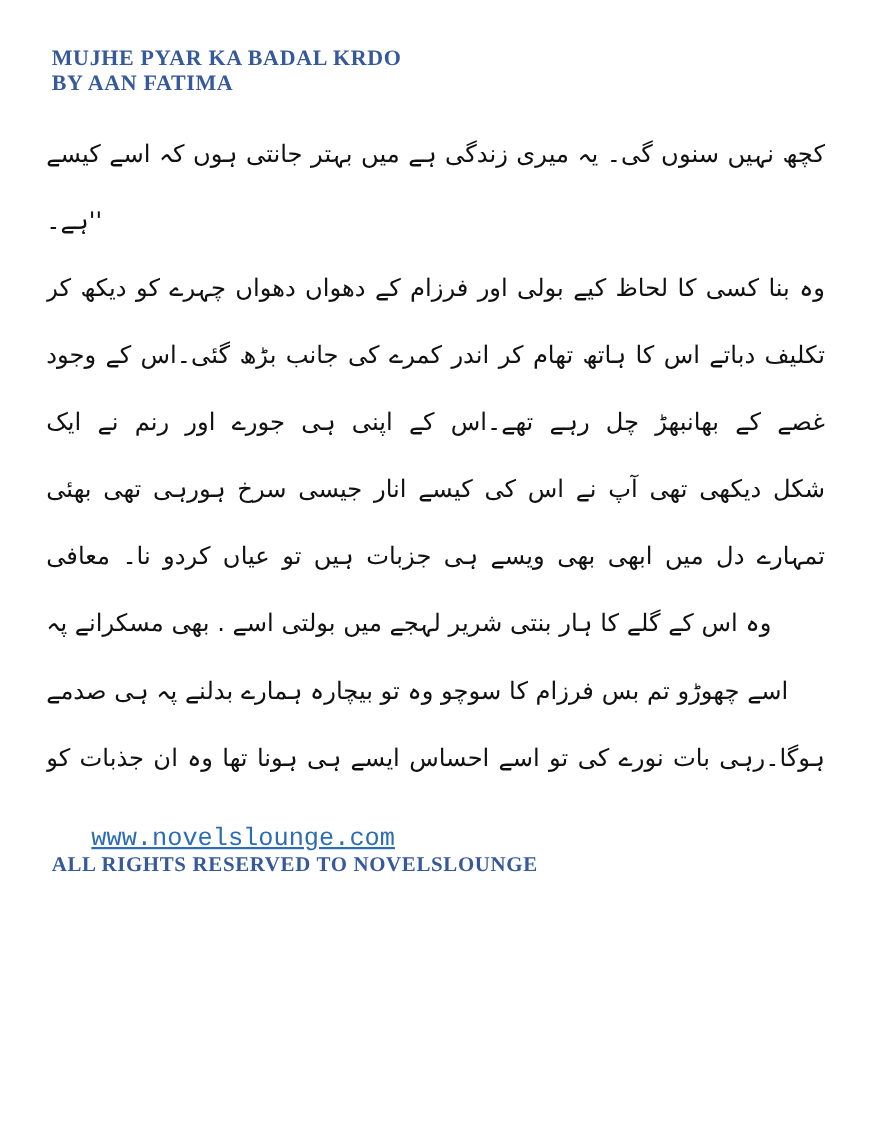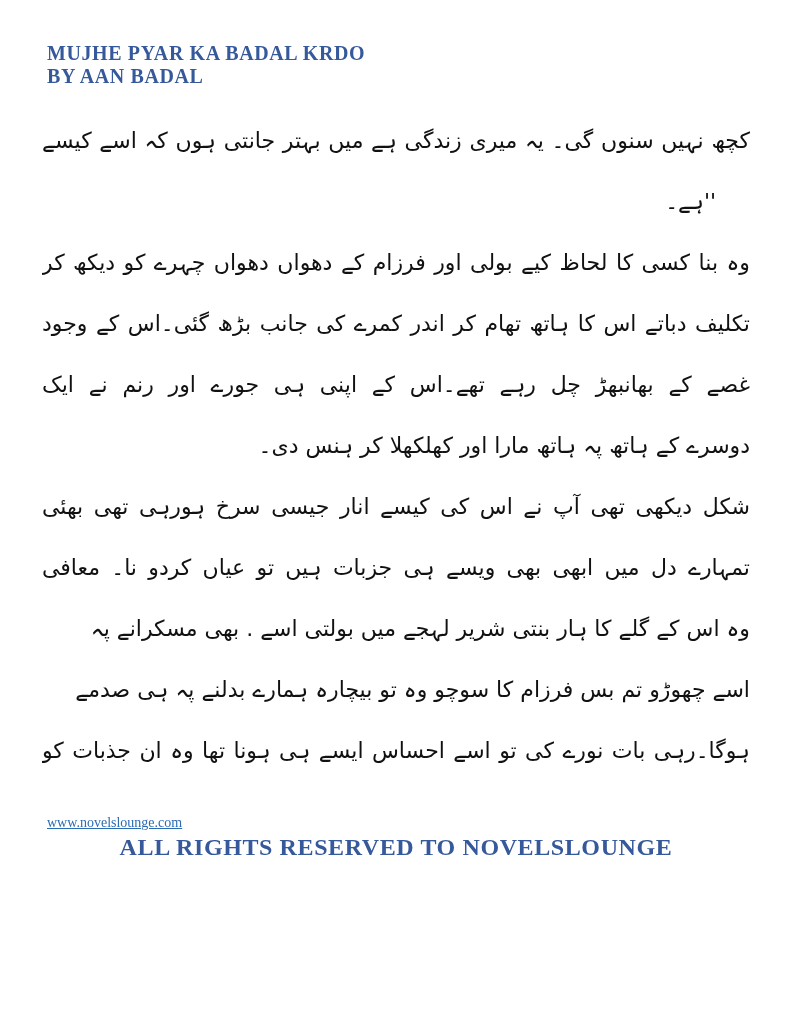--- a/index.html
+++ b/index.html
@@ -33,71 +33,70 @@
   .urdu{
     margin:22px 42px 0 42px;
   }
   .uline{
     font-family:"DejaVu Sans", sans-serif;
     font-size:22px;
     line-height:61px;
     height:61px;
     color:var(--body-text);
     direction:rtl;
-    text-align:right;
+    text-align:left;
     overflow:hidden;
     white-space:normal;
   }
   .uline.just{
     text-align:justify;
     text-align-last:justify;
     text-justify:inter-word;
   }
   .footer{
     margin:30px 47px 0 47px;
   }
   .footer-link{
     display:inline-block;
-    font-family:Liberation Serif, serif;
-    font-size:14px;
+    font-family:Liberation Mono, monospace;
+    font-size:23px;
     line-height:24px;
     color:var(--link-blue);
     text-decoration:underline;
     cursor:pointer;
+    margin-left:36px;
   }
   .footer-rights{
     font-family:"Liberation Serif", serif;
     font-weight:700;
-    font-size:24px;
+    font-size:19px;
     line-height:23px;
     letter-spacing:0.6px;
     color:var(--heading-blue);
     margin-top:1px;
-    text-align:center;
   }
 </style>
 </head>
 <body>
 
 <div class="page">
 
   <div class="header">
     <div class="title-block">
       <div class="header-text">MUJHE PYAR KA BADAL KRDO</div>
-      <div class="header-text">BY AAN BADAL</div>
+      <div class="header-text">BY AAN FATIMA</div>
     </div>
   </div>
 
   <div class="urdu">
       <div class="uline just" dir="rtl">کچھ نہیں سنوں گی۔ یہ میری زندگی ہے میں بہتر جانتی ہوں کہ اسے کیسے گزارنا</div>
       <div class="uline" dir="rtl" style="padding-right: 34px;">''ہے۔</div>
       <div class="uline just" dir="rtl">وہ بنا کسی کا لحاظ کیے بولی اور فرزام کے دھواں دھواں چہرے کو دیکھ کر اپنی</div>
       <div class="uline just" dir="rtl">تکلیف دباتے اس کا ہاتھ تھام کر اندر کمرے کی جانب بڑھ گئی۔اس کے وجود میں</div>
       <div class="uline just" dir="rtl">غصے کے بھانبھڑ چل رہے تھے۔اس کے اپنی ہی جورے اور رنم نے ایک</div>
-      <div class="uline" dir="rtl">دوسرے کے ہاتھ پہ ہاتھ مارا اور کھلکھلا کر ہنس دی۔</div>
       <div class="uline just" dir="rtl">شکل دیکھی تھی آپ نے اس کی کیسے انار جیسی سرخ ہورہی تھی بھئی دیکھو اگر''</div>
       <div class="uline just" dir="rtl">تمہارے دل میں ابھی بھی ویسے ہی جزبات ہیں تو عیاں کردو نا۔ معافی مانگی تو ہے</div>
       <div class="uline" dir="rtl">وہ اس کے گلے کا ہار بنتی شریر لہجے میں بولتی اسے . بھی مسکرانے پہ مجبور کرگئی۔</div>
       <div class="uline" dir="rtl">اسے چھوڑو تم بس فرزام کا سوچو وہ تو بیچارہ ہمارے بدلنے پہ ہی صدمے میں''</div>
       <div class="uline just" dir="rtl">ہوگا۔رہی بات نورے کی تو اسے احساس ایسے ہی ہونا تھا وہ ان جذبات کو اپنے دل</div>
     </div>
 
   <div class="footer">
     <a class="footer-link">www.novelslounge.com</a>
     <div class="footer-rights">ALL RIGHTS RESERVED TO NOVELSLOUNGE</div>

